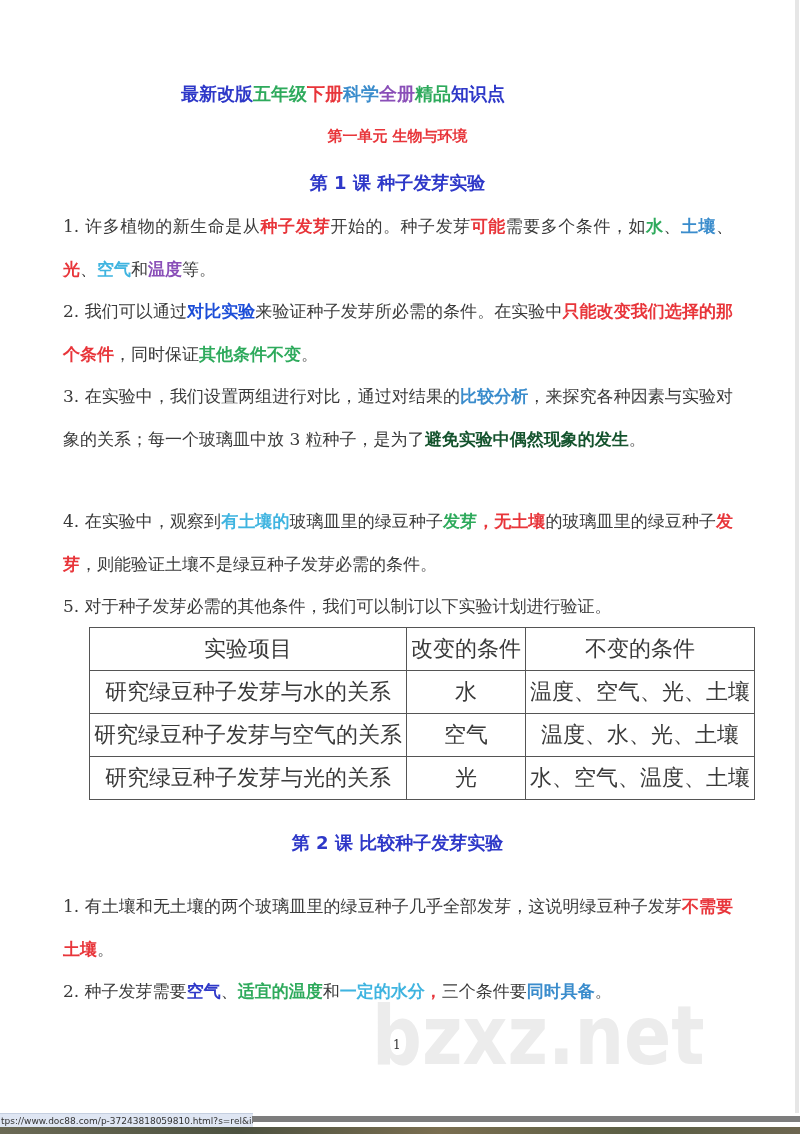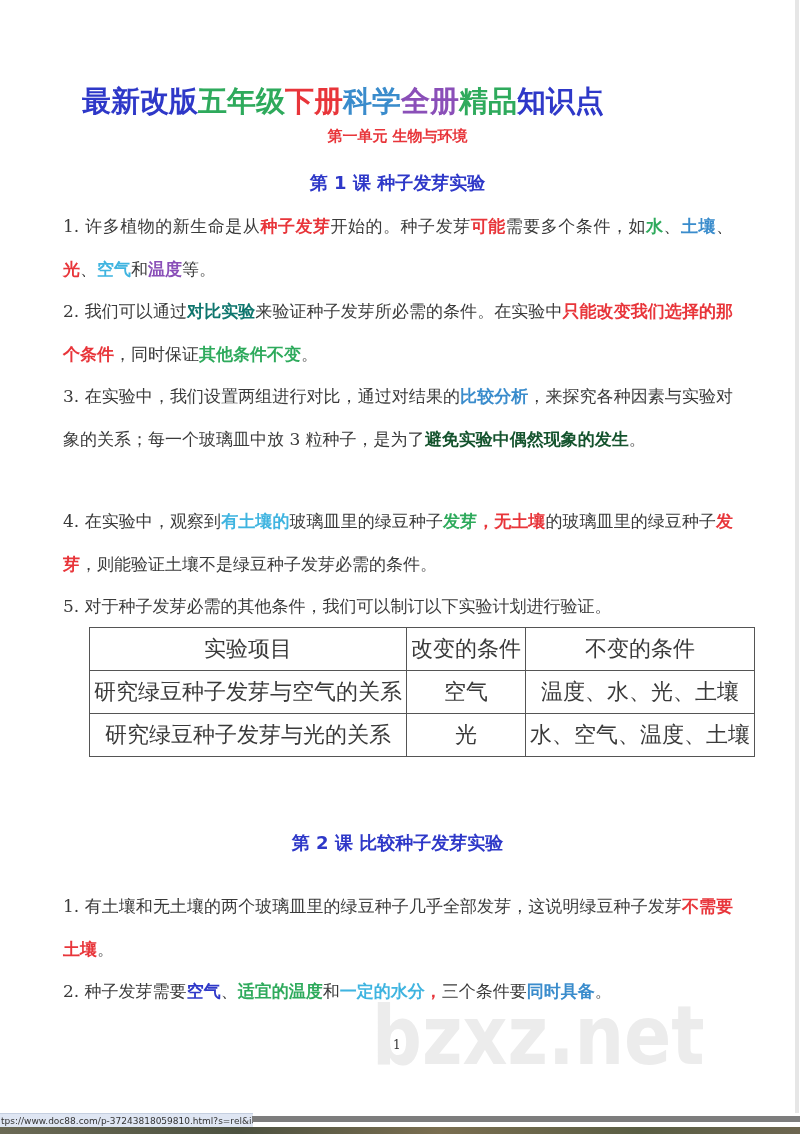--- a/index.html
+++ b/index.html
@@ -10,21 +10,21 @@
       color: #333333;
     }
     .page {
       position: absolute; left: 0; top: 0; width: 795px; height: 1113px;
       background: #ffffff;
       border-right: 4px solid #e6e6e6;
     }
     .title {
       position: absolute; top: 82px; left: 0; width: 686px; text-align: center;
       font-family: "DejaVu Sans", "Liberation Sans", sans-serif;
-      font-weight: bold; font-size: 29px; letter-spacing: 0px;
+      font-weight: bold; font-size: 18px; letter-spacing: 0px;
     }
     .unit {
       position: absolute; top: 127px; left: 0; width: 795px; text-align: center;
       font-family: "DejaVu Sans", "Liberation Sans", sans-serif;
       font-weight: bold; font-size: 15px; color: #e8353a;
     }
     .lesson {
       position: absolute; left: 0; width: 795px; text-align: center;
       font-family: "DejaVu Sans", "Liberation Sans", sans-serif;
       font-weight: bold; font-size: 18px; color: #2e38c8;
@@ -69,34 +69,39 @@
   </style>
 </head>
 <body>
 
 <div class="page">
   <div class="title" id="title"><span style="color: rgb(46, 56, 200);">最新改版</span><span style="color: rgb(46, 170, 92);">五年级</span><span style="color: rgb(232, 53, 58);">下册</span><span style="color: rgb(58, 140, 204);">科学</span><span style="color: rgb(138, 79, 184);">全册</span><span style="color: rgb(46, 170, 92);">精品</span><span style="color: rgb(46, 56, 200);">知识点</span></div>
   <div class="unit">第一单元  生物与环境</div>
   <div class="lesson" style="top:171px;">第 1 课  种子发芽实验</div>
 
   <div class="para" style="top:205px;"><span>1. 许多植物的新生命是从</span><span class="hl" style="color: rgb(232, 53, 58);">种子发芽</span><span>开始的。种子发芽</span><span class="hl" style="color: rgb(232, 53, 58);">可能</span><span>需要多个条件，如</span><span class="hl" style="color: rgb(46, 170, 92);">水</span><span>、</span><span class="hl" style="color: rgb(58, 140, 204);">土壤</span><span>、</span><span class="hl" style="color: rgb(232, 53, 58);">光</span><span>、</span><span class="hl" style="color: rgb(63, 180, 224);">空气</span><span>和</span><span class="hl" style="color: rgb(138, 79, 184);">温度</span><span>等。</span></div>
-  <div class="para" style="top:290px;"><span>2. 我们可以通过</span><span class="hl" style="color: #0f766e;">对比实验</span><span>来验证种子发芽所必需的条件。在实验中</span><span class="hl" style="color: rgb(232, 53, 58);">只能改变我们选择的那个条件</span><span>，同时保证</span><span class="hl" style="color: rgb(46, 170, 92);">其他条件不变</span><span>。</span></div>
+  <div class="para" style="top:290px;"><span>2. 我们可以通过</span><span class="hl" style="color: #1d4ed8;">对比实验</span><span>来验证种子发芽所必需的条件。在实验中</span><span class="hl" style="color: rgb(232, 53, 58);">只能改变我们选择的那个条件</span><span>，同时保证</span><span class="hl" style="color: rgb(46, 170, 92);">其他条件不变</span><span>。</span></div>
   <div class="para" style="top:375px;"><span>3. 在实验中，我们设置两组进行对比，通过对结果的</span><span class="hl" style="color: rgb(58, 140, 204);">比较分析</span><span>，来探究各种因素与实验对象的关系；每一个玻璃皿中放 3 粒种子，是为了</span><span class="hl" style="color: #14532d;">避免实验中偶然现象的发生</span><span>。</span></div>
   <div class="para" style="top:500px;"><span>4. 在实验中，观察到</span><span class="hl" style="color: rgb(63, 180, 224);">有土壤的</span><span>玻璃皿里的绿豆种子</span><span class="hl" style="color: rgb(46, 170, 92);">发芽</span><span class="hl" style="color: rgb(232, 53, 58);">，</span><span class="hl" style="color: rgb(232, 53, 58);">无土壤</span><span>的玻璃皿里的绿豆种子</span><span class="hl" style="color: rgb(232, 53, 58);">发芽</span><span>，则能验证土壤不是绿豆种子发芽必需的条件。</span></div>
   <div class="para" style="top:585px;"><span>5. 对于种子发芽必需的其他条件，我们可以制订以下实验计划进行验证。</span></div>
 
   <table class="exp">
     <thead>
       <tr>
         <th style="width:285px;">实验项目</th>
         <th style="width:100px;">改变的条件</th>
         <th>不变的条件</th>
       </tr>
     </thead>
     <tbody>
+      <tr>
+        <td>研究绿豆种子发芽与水的关系</td>
+        <td>水</td>
+        <td>温度、空气、光、土壤</td>
+      </tr>
       <tr>
         <td>研究绿豆种子发芽与空气的关系</td>
         <td>空气</td>
         <td>温度、水、光、土壤</td>
       </tr>
       <tr>
         <td>研究绿豆种子发芽与光的关系</td>
         <td>光</td>
         <td>水、空气、温度、土壤</td>
       </tr>

